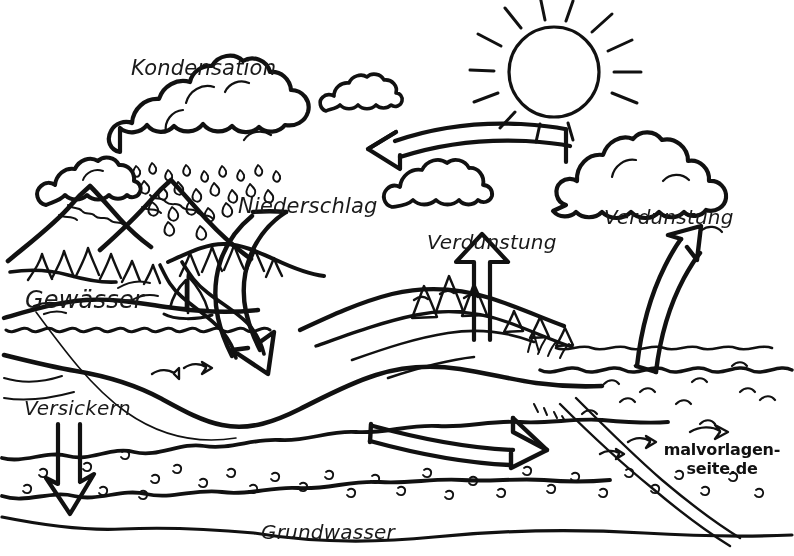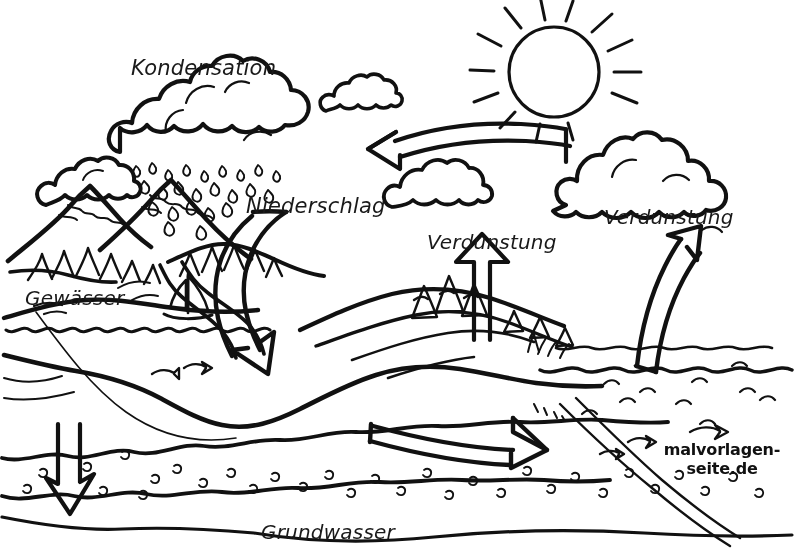--- a/index.html
+++ b/index.html
@@ -32,22 +32,22 @@
     white-space: nowrap;
     line-height: 1;
     user-select: none;
   }
   .label-hand {
     font-style: italic;
     font-weight: 400;
     letter-spacing: 0.2px;
   }
   .lbl-kondensation { left: 131px; top: 58px;  font-size: 21px; }
-  .lbl-niederschlag { left: 246px; top: 196px; font-size: 21px; }
-  .lbl-gewaesser    { left: 25px;  top: 288px; font-size: 20px; }
+  .lbl-niederschlag { left: 238px; top: 196px; font-size: 21px; }
+  .lbl-gewaesser    { left: 25px;  top: 288px; font-size: 24px; }
   .lbl-versickern   { left: 24px;  top: 398px; font-size: 20px; }
   .lbl-grundwasser  { left: 261px; top: 522px; font-size: 20px; }
   .lbl-verdunstung-1{ left: 427px; top: 232px; font-size: 20px; }
   .lbl-verdunstung-2{ left: 604px; top: 207px; font-size: 20px; }
   .watermark {
     position: absolute;
     left: 650px;
     top: 440px;
     font-size: 16px;
     font-weight: 700;
@@ -428,20 +428,21 @@
       </g>
     </svg>
   </div>
 
   <div class="label label-hand lbl-kondensation">Kondensation</div>
 
   <div class="label label-hand lbl-niederschlag">Niederschlag</div>
 
   <div class="label label-hand lbl-gewaesser">Gewässer</div>
 
+  <div class="label label-hand lbl-versickern">Versickern</div>
 
   <div class="label label-hand lbl-grundwasser">Grundwasser</div>
 
   <div class="label label-hand lbl-verdunstung-1">Verdunstung</div>
 
   <div class="label label-hand lbl-verdunstung-2">Verdunstung</div>
 
   <div class="watermark">malvorlagen-seite.de</div>
 
 </div>

